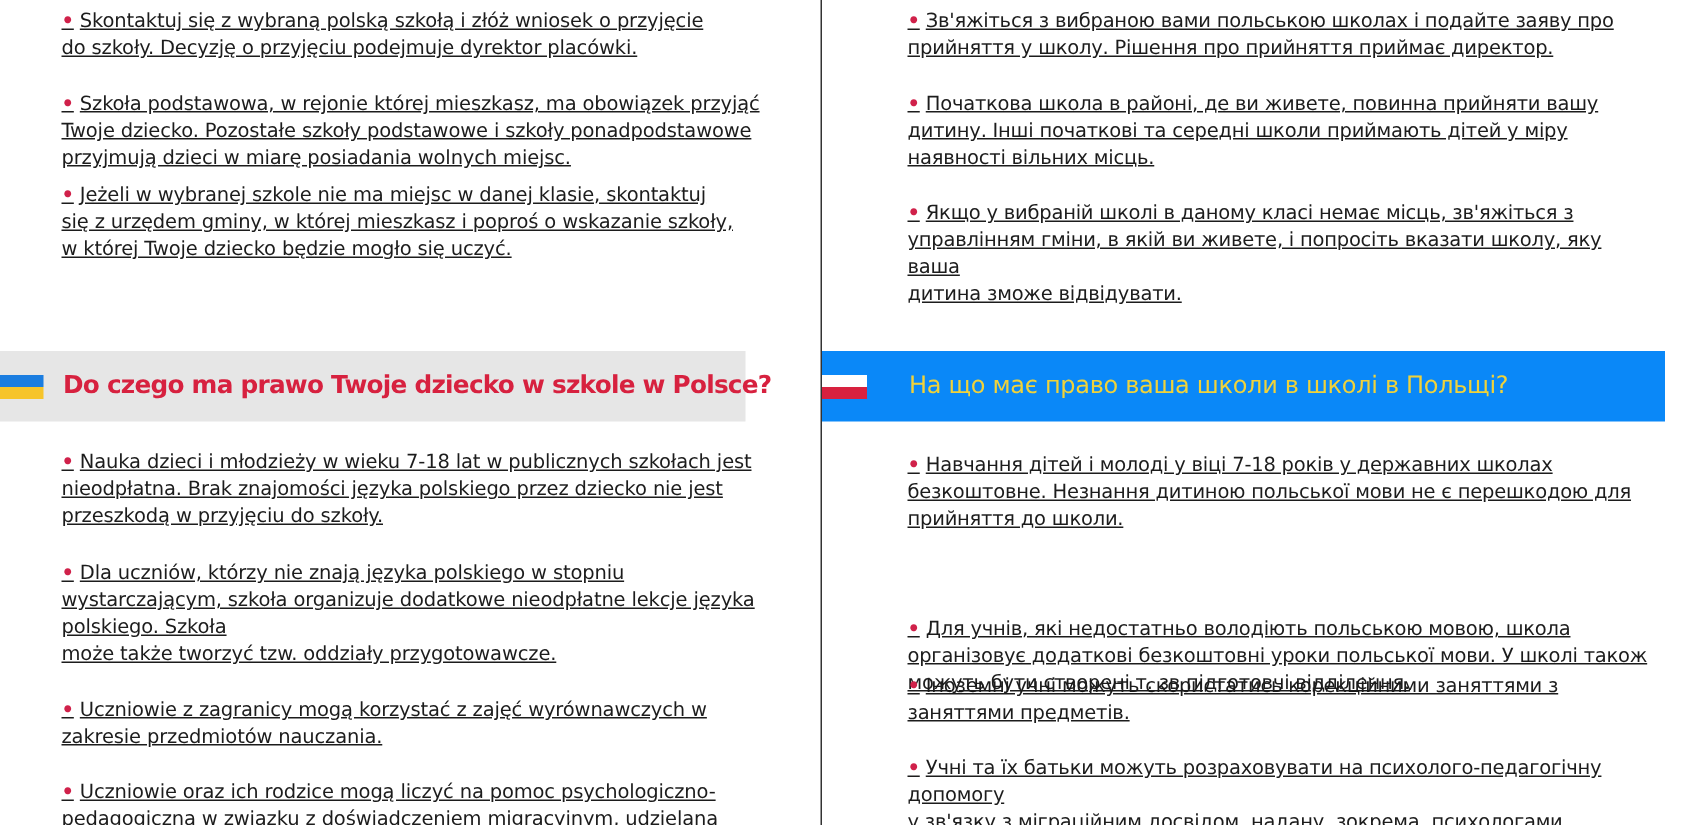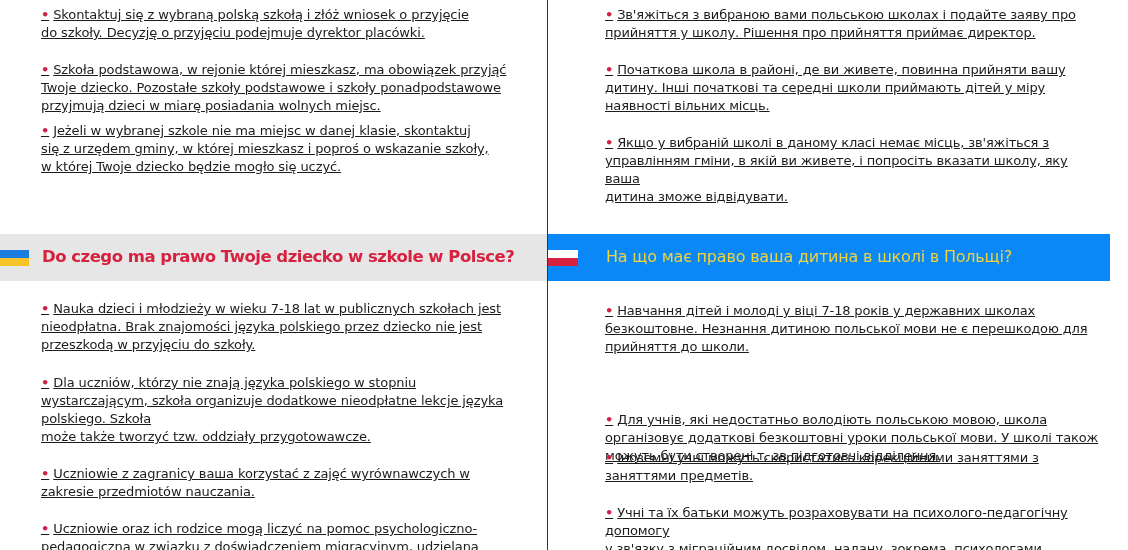--- a/index.html
+++ b/index.html
@@ -48,21 +48,21 @@
 
     .header-bar {
       position: absolute;
       top: 234px;
       height: 47px;
       display: flex;
       align-items: center;
     }
     .pl .header-bar {
       left: 0;
-      width: 547px;
+      width: 497px;
       background: #e6e6e6;
     }
     .ua .header-bar {
       left: 0;
       width: 562px;
       background: #0a88f8;
     }
     .flag {
       position: absolute;
       display: flex;
@@ -120,42 +120,42 @@
     <div class="header-title">Do czego ma prawo Twoje dziecko w szkole w Polsce?</div>
   </div>
 
   <div class="para" style="top:300px;"><span class="bullet">•</span><span>Nauka dzieci i młodzieży w wieku 7-18 lat w publicznych szkołach jest
 nieodpłatna. Brak znajomości języka polskiego przez dziecko nie jest
 przeszkodą w przyjęciu do szkoły.</span></div>
   <div class="para" style="top:374px;"><span class="bullet">•</span><span>Dla uczniów, którzy nie znają języka polskiego w stopniu
 wystarczającym, szkoła organizuje dodatkowe nieodpłatne lekcje języka
 polskiego. Szkoła
 może także tworzyć tzw. oddziały przygotowawcze.</span></div>
-  <div class="para" style="top:465px;"><span class="bullet">•</span><span>Uczniowie z zagranicy ваша korzystać z zajęć wyrównawczych w
+  <div class="para" style="top:465px;"><span class="bullet">•</span><span>Uczniowie z zagranicy mogą korzystać z zajęć wyrównawczych w
 zakresie przedmiotów nauczania.</span></div>
   <div class="para" style="top:520px;"><span class="bullet">•</span><span>Uczniowie oraz ich rodzice mogą liczyć na pomoc psychologiczno-
 pedagogiczną w związku z doświadczeniem migracyjnym, udzielaną</span></div>
 </div>
 
 <div class="col ua">
   <div class="para" style="top:6px;"><span class="bullet">•</span><span>Зв'яжіться з вибраною вами польською школах і подайте заяву про
 прийняття у школу. Рішення про прийняття приймає директор.</span></div>
   <div class="para" style="top:61px;"><span class="bullet">•</span><span>Початкова школа в районі, де ви живете, повинна прийняти вашу
 дитину. Інші початкові та середні школи приймають дітей у міру
 наявності вільних місць.</span></div>
   <div class="para" style="top:134px;"><span class="bullet">•</span><span>Якщо у вибраній школі в даному класі немає місць, зв'яжіться з
 управлінням гміни, в якій ви живете, і попросіть вказати школу, яку ваша
 дитина зможе відвідувати.</span></div>
 
   <div class="header-bar">
     <div class="flag flag-pl">
       <span class="top"></span>
         <span class="bottom"></span>
     </div>
-    <div class="header-title">На що має право ваша дитина в школі в Польщі?</div>
+    <div class="header-title">На що має право ваша школи в школі в Польщі?</div>
   </div>
 
   <div class="para" style="top:302px;"><span class="bullet">•</span><span>Навчання дітей і молоді у віці 7-18 років у державних школах
 безкоштовне. Незнання дитиною польської мови не є перешкодою для
 прийняття до школи.</span></div>
   <div class="para" style="top:376px;margin-top:35px;"><span class="bullet">•</span><span>Для учнів, які недостатньо володіють польською мовою, школа
 організовує додаткові безкоштовні уроки польської мови. У школі також
 можуть бути створені т. зв підготовчі відділення.</span></div>
   <div class="para" style="top:449px;"><span class="bullet">•</span><span>Іноземні учні можуть скористатись корекційними заняттями з
 заняттями предметів.</span></div>

